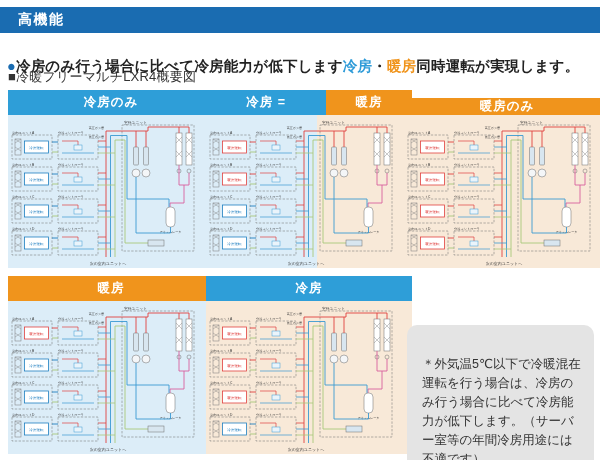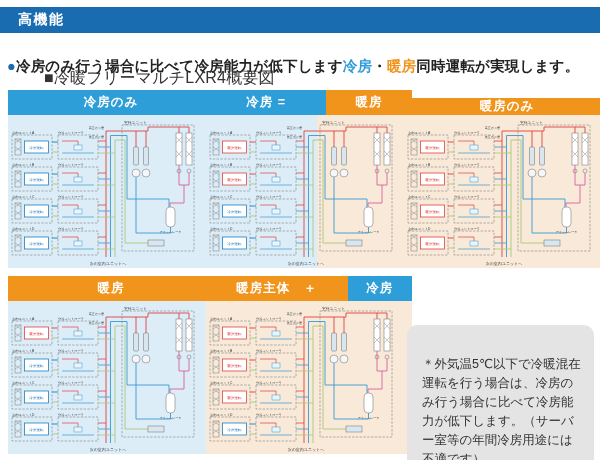--- a/index.html
+++ b/index.html
@@ -13,21 +13,21 @@
     font-size:14px;font-weight:bold;letter-spacing:1.5px;
   }
   .intro{
     position:absolute;left:7px;top:42px;width:590px;
     font-size:14.5px;font-weight:bold;color:#222;letter-spacing:0.2px;white-space:nowrap;
   }
   .intro .bullet{color:var(--bullet);}
   .intro .cool-word{color:var(--intro-cool);}
   .intro .heat-word{color:var(--intro-heat);}
   .section-label{
-    position:absolute;left:8px;top:68px;font-size:16px;color:#333;letter-spacing:0.2px;margin-left:36px;
+    position:absolute;left:8px;top:68px;font-size:13px;color:#333;letter-spacing:0.2px;
   }
   .panel{
     position:absolute;width:206px;border-radius:0;overflow:hidden;
   }
   .panel-0{left:8px;top:90px}
   .panel-1{left:206px;top:90px}
   .panel-2{left:404px;top:90px}
   .panel-3{left:8px;top:276px}
   .panel-4{left:206px;top:276px}
   .panel-header{height:25px;display:flex;}
@@ -485,21 +485,20 @@
           <path d="M44 133 H50" stroke="#a8c87a" fill="none" stroke-width="0.9"></path>
           <path d="M90 122 H98" stroke="#e0413f" fill="none" stroke-width="0.8"></path>
           <path d="M90 128 H102.5" stroke="#3a9ad2" fill="none" stroke-width="0.8"></path>
           <path d="M90 134 H107" stroke="#a8c87a" fill="none" stroke-width="0.8"></path>
           <text x="100" y="150" font-size="4" text-anchor="middle" fill="#333333">次の室内ユニットへ</text>
         </svg>
       </div>
     </div>
     <div class="panel panel-4">
       <div class="panel-header">
-        <div class="seg seg-heat" style="flex: 2.2 1 0%;">暖房主体　＋</div>
         <div class="seg seg-cool" style="flex: 1 1 0%;">冷房</div>
       </div>
       <div class="panel-body body-heat">
         <svg viewBox="0 0 190 153" width="190" height="153">
           <rect x="114" y="10" width="72" height="126" fill="none" stroke="#777777" stroke-width="0.55" stroke-dasharray="2.4 1.4"></rect>
           <text x="116" y="8.5" font-size="3.8" text-anchor="start" fill="#333333">室外ユニット</text>
           <text x="96" y="14.2" font-size="3" text-anchor="end" fill="#333333">高圧ガス管</text>
           <text x="96" y="23" font-size="3" text-anchor="end" fill="#333333">低圧ガス管</text>
           <path d="M98 16 V142" stroke="#e0413f" fill="none" stroke-width="0.9"></path>
           <path d="M98 16 H114" stroke="#e0413f" fill="none" stroke-width="0.9"></path>

